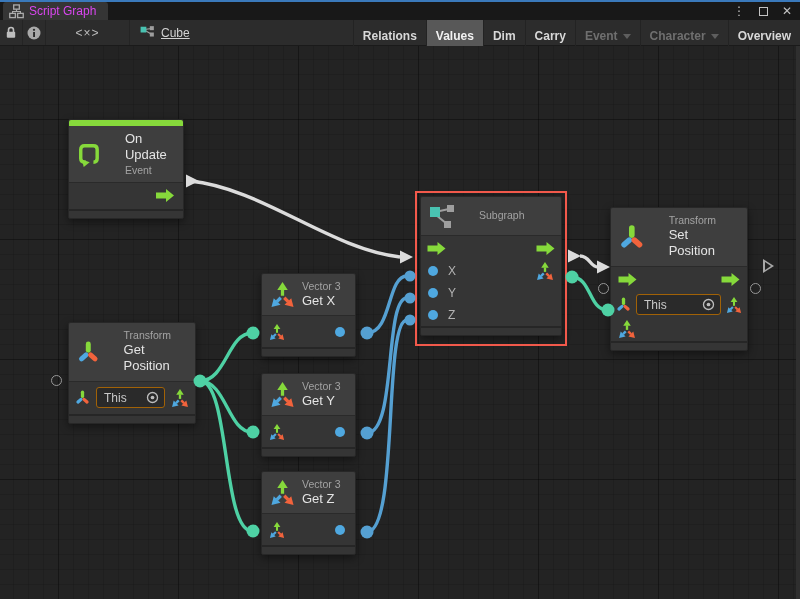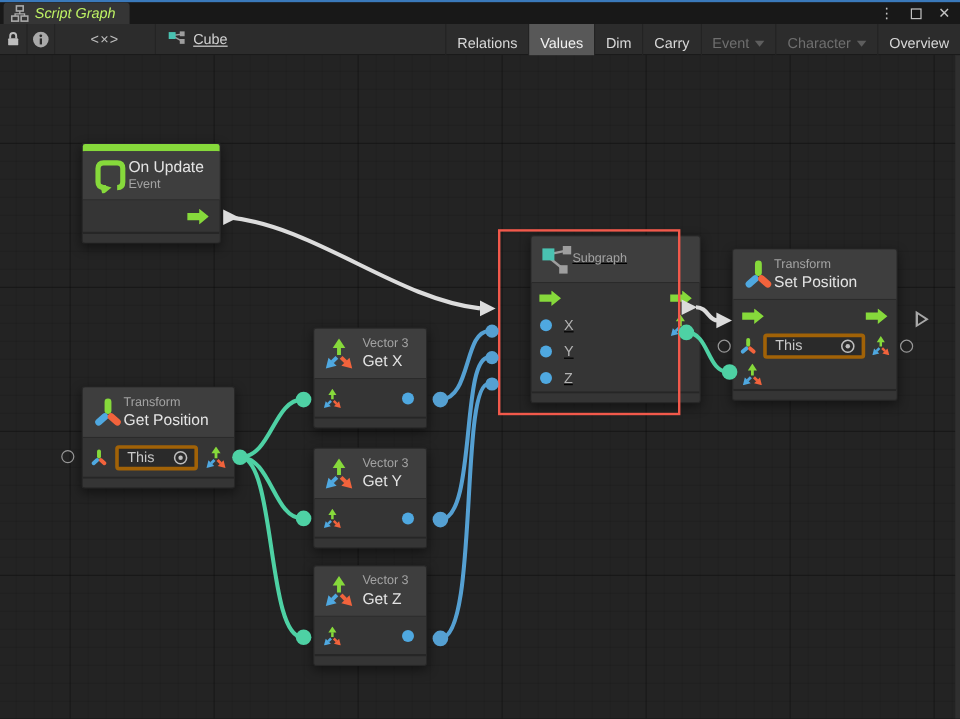--- a/index.html
+++ b/index.html
@@ -3,35 +3,35 @@
 <meta charset="utf-8">
 <style>
   html,body{margin:0;padding:0;background:#111;}
   *{box-sizing:border-box;font-family:"Liberation Sans",sans-serif;}
   #app{position:relative;width:800px;height:599px;background:#232323;overflow:hidden;user-select:none;}
 
   
   .focus-line{position:absolute;left:0;top:0;width:800px;height:2px;background:#3A79BB;}
   .tabbar{position:absolute;left:0;top:2px;width:800px;height:18px;background:#181818;display:flex;align-items:stretch;}
   .tab{display:flex;align-items:center;gap:5px;background:#353535;padding:0 12px 0 6px;margin-left:3px;border-radius:3px 3px 0 0;}
-  .tab-label{font-size:12px;color:#bef264;white-space:nowrap;font-style:italic;}
+  .tab-label{font-size:12px;color:#d946ef;white-space:nowrap;}
   .winbtns{margin-left:auto;display:flex;align-items:center;gap:14px;padding-right:8px;color:#C2C2C2;}
   .winglyph{font-size:12px;line-height:1;color:#C2C2C2;}
   .maxbox{width:9px;height:9px;border:1.5px solid #C2C2C2;}
 
   .toolbar{position:absolute;left:0;top:20px;width:800px;height:26px;background:#2C2C2C;border-bottom:1px solid #1A1A1A;display:flex;align-items:stretch;font-size:12px;color:#D2D2D2;}
   .tool-ico{display:flex;align-items:center;justify-content:center;width:23px;border-right:1px solid #242424;}
   .tool-code{display:flex;align-items:center;justify-content:center;width:84px;border-right:1px solid #242424;color:#BDBDBD;font-size:12px;letter-spacing:1px;}
   .target-sec{display:flex;align-items:center;gap:6px;padding:0 10px;text-decoration:underline;}
   .zoom-sec{display:flex;align-items:center;gap:8px;padding:0 10px;}
   .zoom-track{position:relative;width:90px;height:2px;background:#6E6E6E;border-radius:1px;}
   .zoom-knob{position:absolute;right:2px;top:-4px;width:10px;height:10px;border-radius:50%;background:#9E9E9E;}
   .zoom-val{color:#9A9A9A;}
   .btn-group{margin-left:auto;display:flex;align-items:stretch;}
-  .tbtn{display:flex;align-items:center;gap:5px;padding:16px 9px;border-left:1px solid #232323;color:#D8D8D8;white-space:nowrap;cursor:default;}
+  .tbtn{display:flex;align-items:center;gap:5px;padding:16px 9px;border-left:1px solid #232323;color:#D8D8D8;white-space:nowrap;cursor:default;font-weight:bold;}
   .tbtn.active{background:#585858;color:#F2F2F2;}
   .tbtn.disabled{color:#6F6F6F;}
   .dd-arrow{width:0;height:0;border-left:4px solid transparent;border-right:4px solid transparent;border-top:5px solid #8A8A8A;}
   .tbtn.disabled .dd-arrow{border-top-color:#5E5E5E;}
 
   
   .canvas{position:absolute;left:0;top:46px;width:800px;height:553px;
     background-color:#232323;
     background-image:
       linear-gradient(to right, rgba(0,0,0,.30) 1px, transparent 1px),
@@ -39,30 +39,30 @@
       linear-gradient(to right, rgba(0,0,0,.10) 1px, transparent 1px),
       linear-gradient(to bottom, rgba(0,0,0,.10) 1px, transparent 1px);
     background-size:120px 120px,120px 120px,15px 15px,15px 15px;
     background-position:58px 0,0 73px,13px 0,0 13px;}
   .vscroll{position:absolute;right:0;top:0;width:4px;height:553px;background:#2F2F2F;}
 
   svg.wires{position:absolute;left:0;top:-46px;width:800px;height:599px;pointer-events:none;z-index:6;}
 
   
   .node{position:absolute;background:#353535;border:1px solid #272727;border-radius:2px;box-shadow:0 3px 9px rgba(0,0,0,.45);z-index:3;}
-  .node-header{display:flex;align-items:center;gap:0;background:#3E3E3E;padding:6px 10px 6px 8px;border-bottom:1px solid #2A2A2A;border-radius:2px 2px 0 0;}
+  .node-header{display:flex;align-items:center;gap:24px;background:#3E3E3E;padding:6px 10px 6px 8px;border-bottom:1px solid #2A2A2A;border-radius:2px 2px 0 0;}
   .ntext{display:flex;flex-direction:column;line-height:1.25;}
   .sur{font-size:10.5px;color:#A3A3A3;}
   .ttl{font-size:13px;color:#E4E4E4;}
   .node-footer{height:9px;background:#353535;border-top:2px solid #262626;border-radius:0 0 2px 2px;}
   .strip{height:6px;background:#86D93B;border-radius:2px 2px 0 0;}
   .row{display:flex;align-items:center;}
   .port-dot{width:10px;height:10px;border-radius:50%;background:#4FA8E0;}
   .port-label{font-size:12px;color:#B2B2B2;margin-left:10px;}
-  .this-field{display:flex;align-items:center;justify-content:space-between;background:#2A2A2A;border:3px solid #a16207;border-radius:3px;height:21px;padding:0 5px 0 7px;flex:1;}
+  .this-field{display:flex;align-items:center;justify-content:space-between;background:#2A2A2A;border:1px solid #a16207;border-radius:3px;height:21px;padding:0 5px 0 7px;flex:1;}
   .this-text{font-size:12px;color:#C9C9C9;}
   .sel-frame{position:absolute;border:2px solid #F2594B;z-index:5;pointer-events:none;}
   .marker{position:absolute;z-index:4;}
   .hollow-circle{width:11px;height:11px;border:1.5px solid #979797;border-radius:50%;}
   .hollow-tri{width:0;height:0;border-top:7px solid transparent;border-bottom:7px solid transparent;border-left:11px solid transparent;position:relative;}
   .hollow-tri:before{content:"";position:absolute;left:-12px;top:-7px;width:0;height:0;border-top:7px solid transparent;border-bottom:7px solid transparent;border-left:11px solid #A8A8A8;}
   .hollow-tri:after{content:"";position:absolute;left:-10px;top:-4px;width:0;height:0;border-top:4px solid transparent;border-bottom:4px solid transparent;border-left:6.5px solid #232323;}
 </style>
 </head>
 <body>
@@ -264,21 +264,21 @@
       <div class="row" style="height:31px;justify-content:space-between;padding:0 10px 0 7px;">
         <svg width="16" height="16" viewBox="0 0 20 20">
             <use href="#v3icon"></use>
           </svg>
         <span class="port-dot"></span>
       </div>
       <div class="node-footer"></div>
     </div>
 
     <div class="sel-frame" style="left:415px;top:145px;width:152px;height:155px;"></div>
-    <div class="node" style="left:442px;top:150px;width:142px;text-decoration:underline;">
+    <div class="node" style="left:420px;top:150px;width:142px;">
       <div class="node-header">
         <svg width="26" height="26" viewBox="0 0 26 26">
           <line x1="6" y1="9" x2="20" y2="6" stroke="#9E9E9E" stroke-width="2"></line>
           <line x1="7" y1="12" x2="18" y2="21" stroke="#9E9E9E" stroke-width="2"></line>
           <rect x="1" y="4" width="10" height="10" fill="#49C2B1"></rect>
           <rect x="18" y="2" width="7" height="7" fill="#9E9E9E"></rect>
           <rect x="15" y="18" width="7" height="7" fill="#9E9E9E"></rect>
         </svg>
         <div class="ntext">
           <span class="sur">Subgraph</span>

